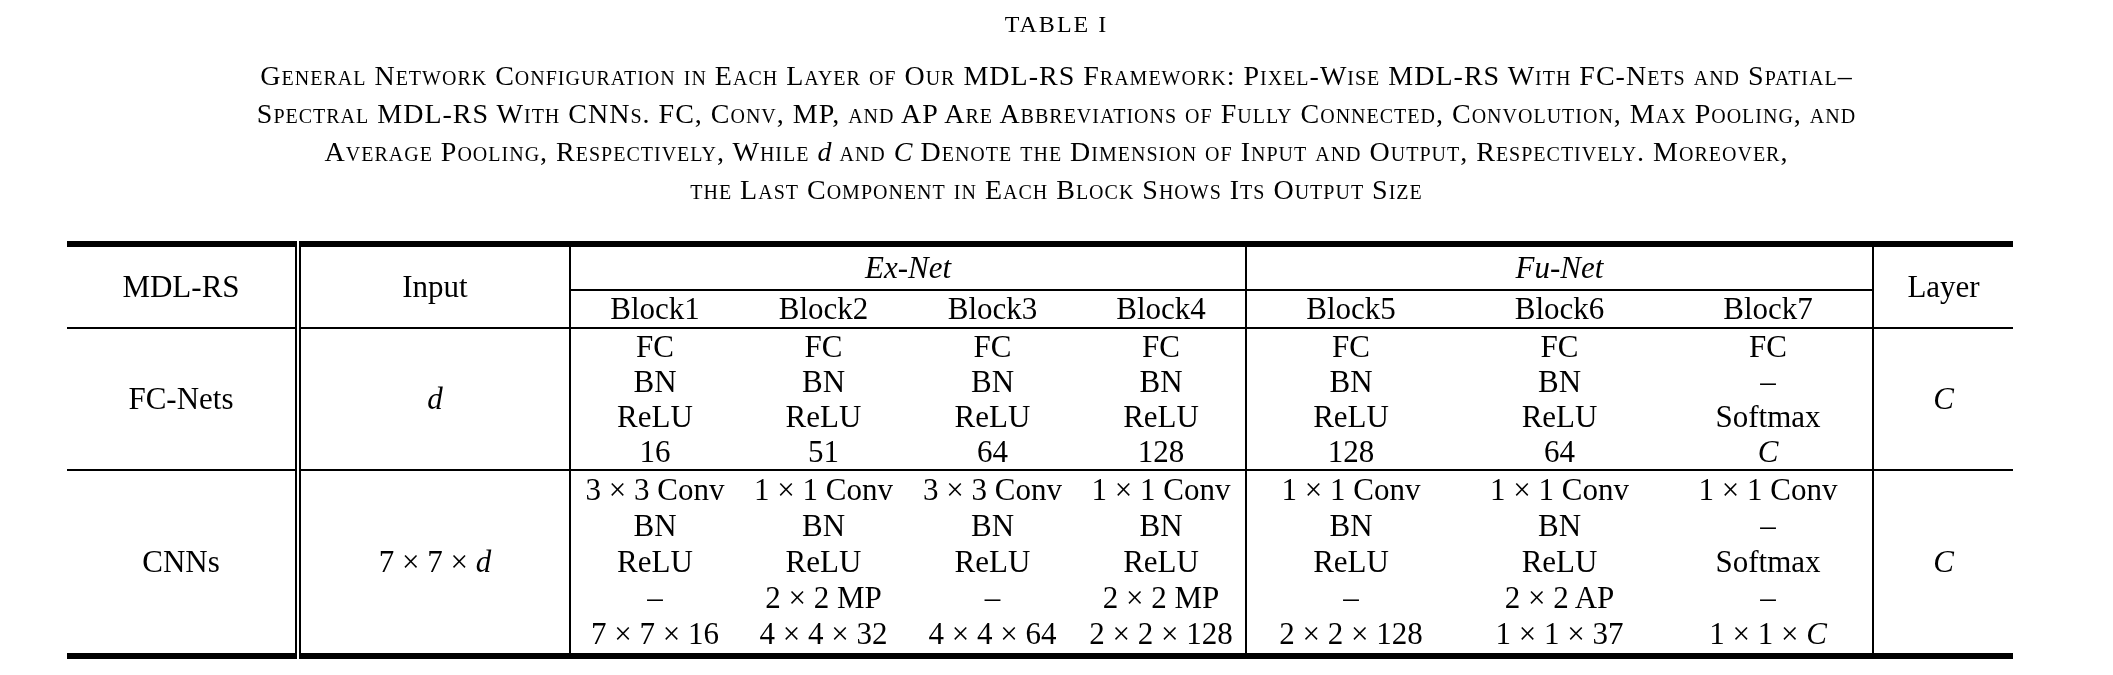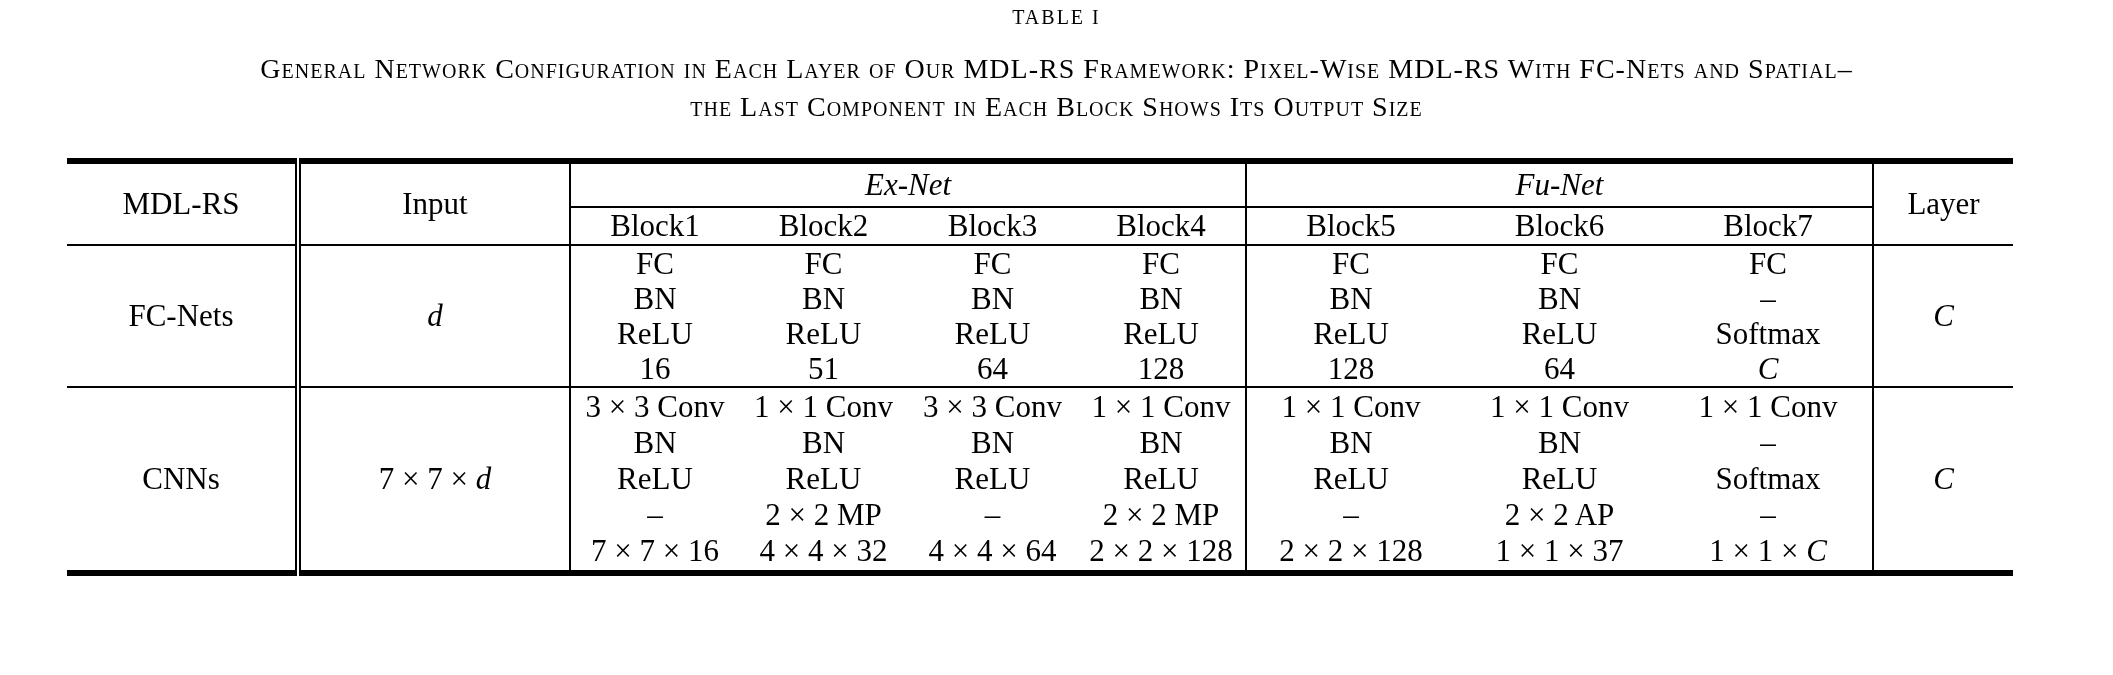--- a/index.html
+++ b/index.html
@@ -13,21 +13,22 @@
     width: 2113px;
     height: 675px;
     background: #ffffff;
     overflow: hidden;
   }
   
   .caption {
     text-align: center;
   }
   .caption-title {
-    font-size: 20px;
+    padding-top: 7px;
+    font-size: 24px;
     letter-spacing: 2px;
     line-height: 34px;
   }
   .caption-lines {
     margin-top: 16px;
     font-variant: small-caps;
     font-size: 28px;
     letter-spacing: 1px;
     line-height: 38px;
   }
@@ -69,20 +70,22 @@
 </style>
 </head>
 <body>
 
 <div class="page">
 
   <div class="caption">
     <div class="caption-title">TABLE I</div>
     <div class="caption-lines">
       <div class="cap-ln">General Network Configuration in Each Layer of Our MDL-RS Framework: Pixel-Wise MDL-RS With FC-Nets and Spatial–</div>
+      <div class="cap-ln">Spectral MDL-RS With CNNs. FC, Conv, MP, and AP Are Abbreviations of Fully Connected, Convolution, Max Pooling, and</div>
+      <div class="cap-ln"><span>Average Pooling, Respectively, While </span><span class="it">d</span><span> and </span><span class="it">C</span><span> Denote the Dimension of Input and Output, Respectively. Moreover,</span></div>
       <div class="cap-ln">the Last Component in Each Block Shows Its Output Size</div>
     </div>
   </div>
 
   <div class="tbl-wrap">
     <table class="net">
       <colgroup>
         <col style="width:231px">
           <col style="width:272px">
         <col style="width:169px">

